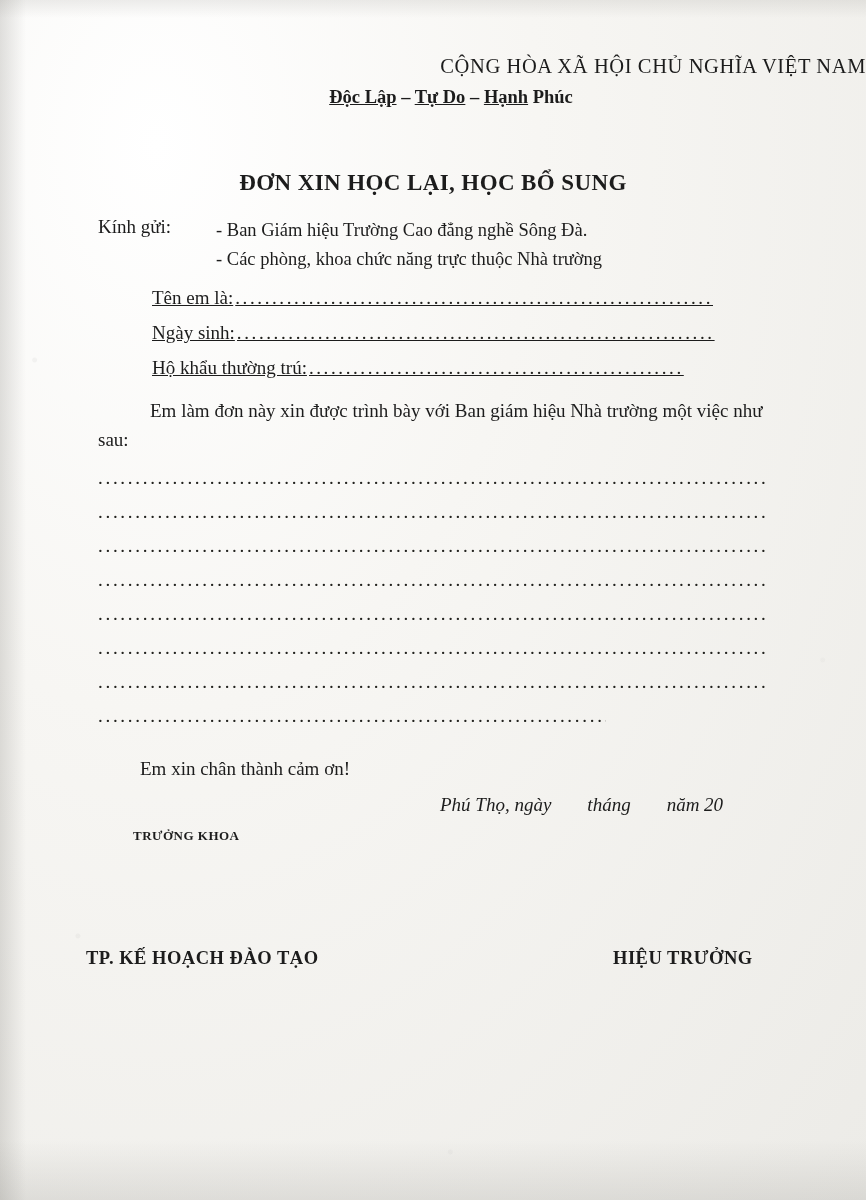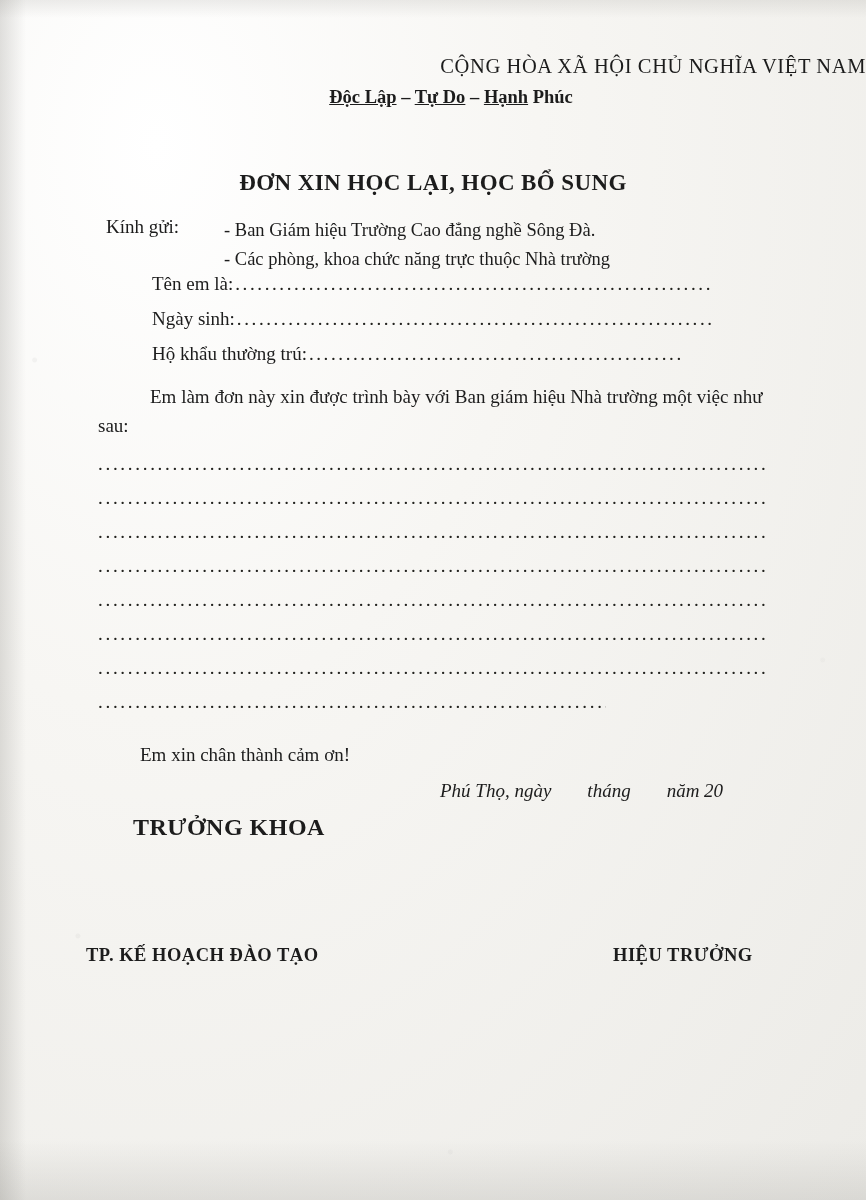--- a/index.html
+++ b/index.html
@@ -93,32 +93,32 @@
     margin-top: 20px;
     padding-left: 98px;
     display: flex;
     align-items: flex-start;
   }
   .kinh-gui {
     font-size: 19px;
     width: 118px;
     flex: 0 0 118px;
     padding-top: 0px;
-    margin-left: 8px;
   }
   .recipient-list {
     font-size: 18.5px;
     line-height: 1.55;
   }
 
   
   .fields {
-    margin-top: 0;
+    margin-top: 14px;
     padding-left: 152px;
     padding-right: 102px;
+    text-decoration: underline;
   }
   .field-row {
     display: flex;
     align-items: baseline;
     font-size: 19px;
     margin-bottom: 13px;
     white-space: nowrap;
     overflow: hidden;
   }
   .field-label { flex: 0 0 auto; }
@@ -180,21 +180,21 @@
     padding-left: 440px;
     font-size: 19px;
     font-style: italic;
     display: flex;
     gap: 36px;
     white-space: nowrap;
   }
   .sign-row {
     margin-top: 12px;
     display: flex;
-    font-size: 24px;
+    font-size: 13px;
     font-weight: bold;
     letter-spacing: 0.5px;
   }
   .sign-left {
     flex: 0 0 auto;
     padding-left: 133px;
     width: 420px;
   }
   .sign-right { flex: 1 1 auto; }
 

